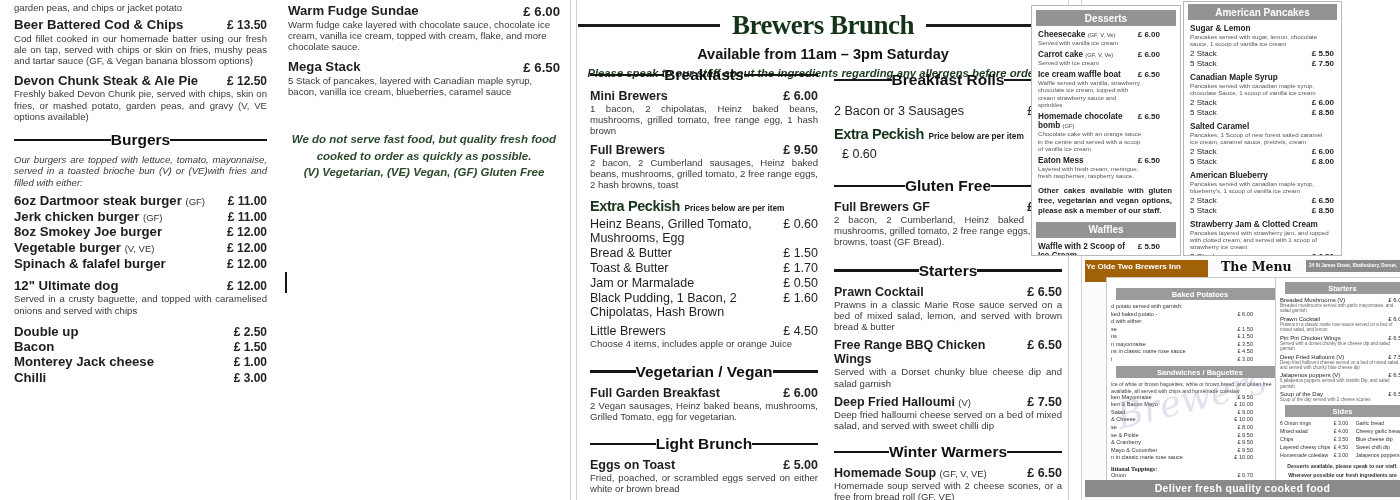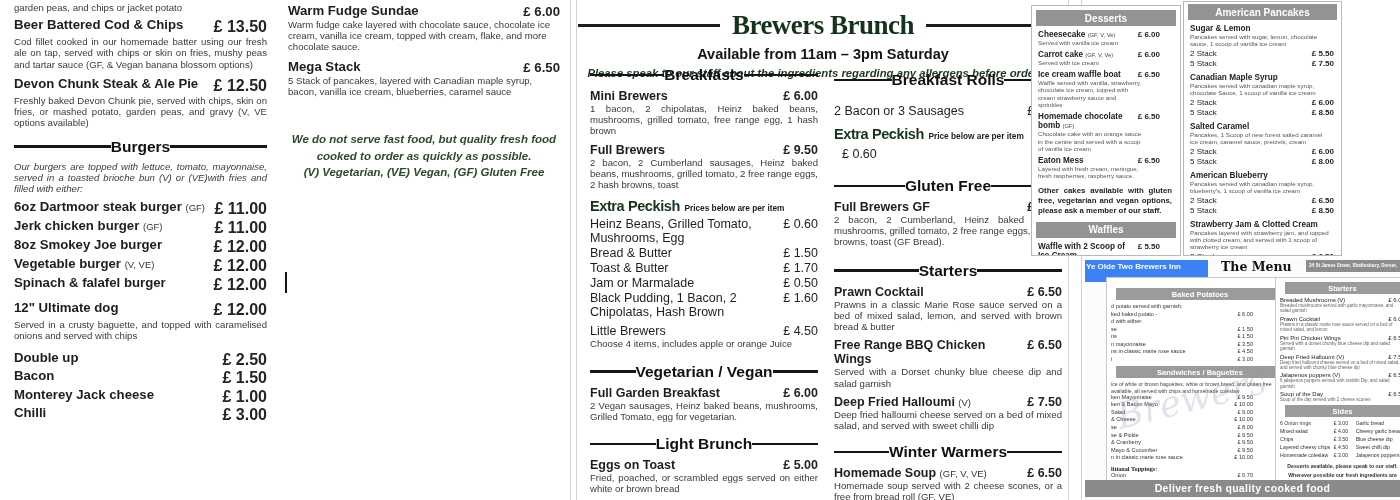--- a/index.html
+++ b/index.html
@@ -15,21 +15,21 @@
   .desc{font-size:9.6px;color:#3a3a3a;line-height:1.17;text-align:justify;}
   .ital{font-style:italic;}
   .mi{margin-bottom:7px;}
   
   .sh{display:flex;align-items:center;margin:9px 0 5px;}
   .sh .ln{flex:1;height:2.5px;background:#161616;}
   .sh .tt{font-weight:bold;font-size:15.5px;color:#111;white-space:nowrap;}
   
   .col1{position:absolute;left:14px;top:2px;width:253px;}
   .col1 .nm{font-size:13.2px;}
-  .col1 .pr{font-size:16px;}
+  .col1 .pr{font-size:12px;}
   .col2{position:absolute;left:288px;top:4px;width:272px;}
   .brow{margin:1px 0;}
   .extras{margin-top:9px;}
   .extras .row{margin:0.5px 0;}
   .qnote{margin-top:34px;text-align:center;font-style:italic;color:#2c4a2c;
          font-size:11.5px;line-height:1.45;white-space:pre-line;font-weight:600;}
   .cursor{position:absolute;left:285px;top:272px;width:2px;height:21px;background:#161616;}
   .vl{position:absolute;top:0;bottom:0;width:1px;background:#d2d2d2;}
   
   .brunch{position:absolute;left:578px;top:0;width:490px;height:500px;}
@@ -61,21 +61,21 @@
   .dnm{font-weight:bold;font-size:8.2px;color:#222;}
   .dtag{font-weight:400;font-size:5.8px;color:#444;}
   .dpr{font-size:8px;font-weight:600;white-space:nowrap;margin-left:4px;}
   .ddesc{font-size:6.2px;color:#555;line-height:1.2;max-width:104px;}
   .cardP .ddesc{max-width:140px;}
   .dnote{font-weight:bold;font-size:7.8px;line-height:1.25;text-align:justify;
          padding:2px 8px 2px 6px;color:#222;}
   .srow{font-size:8px;margin-top:1px;}
   
   .thumb{position:absolute;left:1085px;top:258px;width:315px;height:242px;background:#fcfcfc;overflow:hidden;}
-  .th-brand{position:absolute;left:0;top:2px;width:122px;height:22px;background:#3b82f6;color:#fff;
+  .th-brand{position:absolute;left:0;top:2px;width:122px;height:22px;background:#a16207;color:#fff;
             font-weight:bold;font-size:8px;line-height:13px;white-space:nowrap;overflow:hidden;padding-left:1px;}
   .th-menu{position:absolute;left:136px;top:1px;font-family:"DejaVu Serif",serif;font-weight:bold;font-size:12.5px;color:#111;}
   .th-addr{position:absolute;right:0;top:2px;width:94px;height:12px;background:#8d8d8d;color:#fff;
            font-size:4.6px;line-height:12px;text-align:center;overflow:hidden;font-weight:bold;}
   .th-card{position:absolute;top:19px;background:#fff;border:1px solid #c9c9c9;overflow:hidden;}
   .th-left{left:21px;width:178px;height:201px;padding:7px 4px;}
   .th-right{left:190px;width:125px;height:201px;padding:1px 4px;}
   .tbar{background:#9b9b9b;color:#fff;font-weight:bold;font-size:7.5px;text-align:center;
         padding:1.5px 0;margin:3px 5px;}
   .trow{display:flex;justify-content:space-between;font-size:5.6px;color:#333;line-height:1.35;max-width:142px;}

